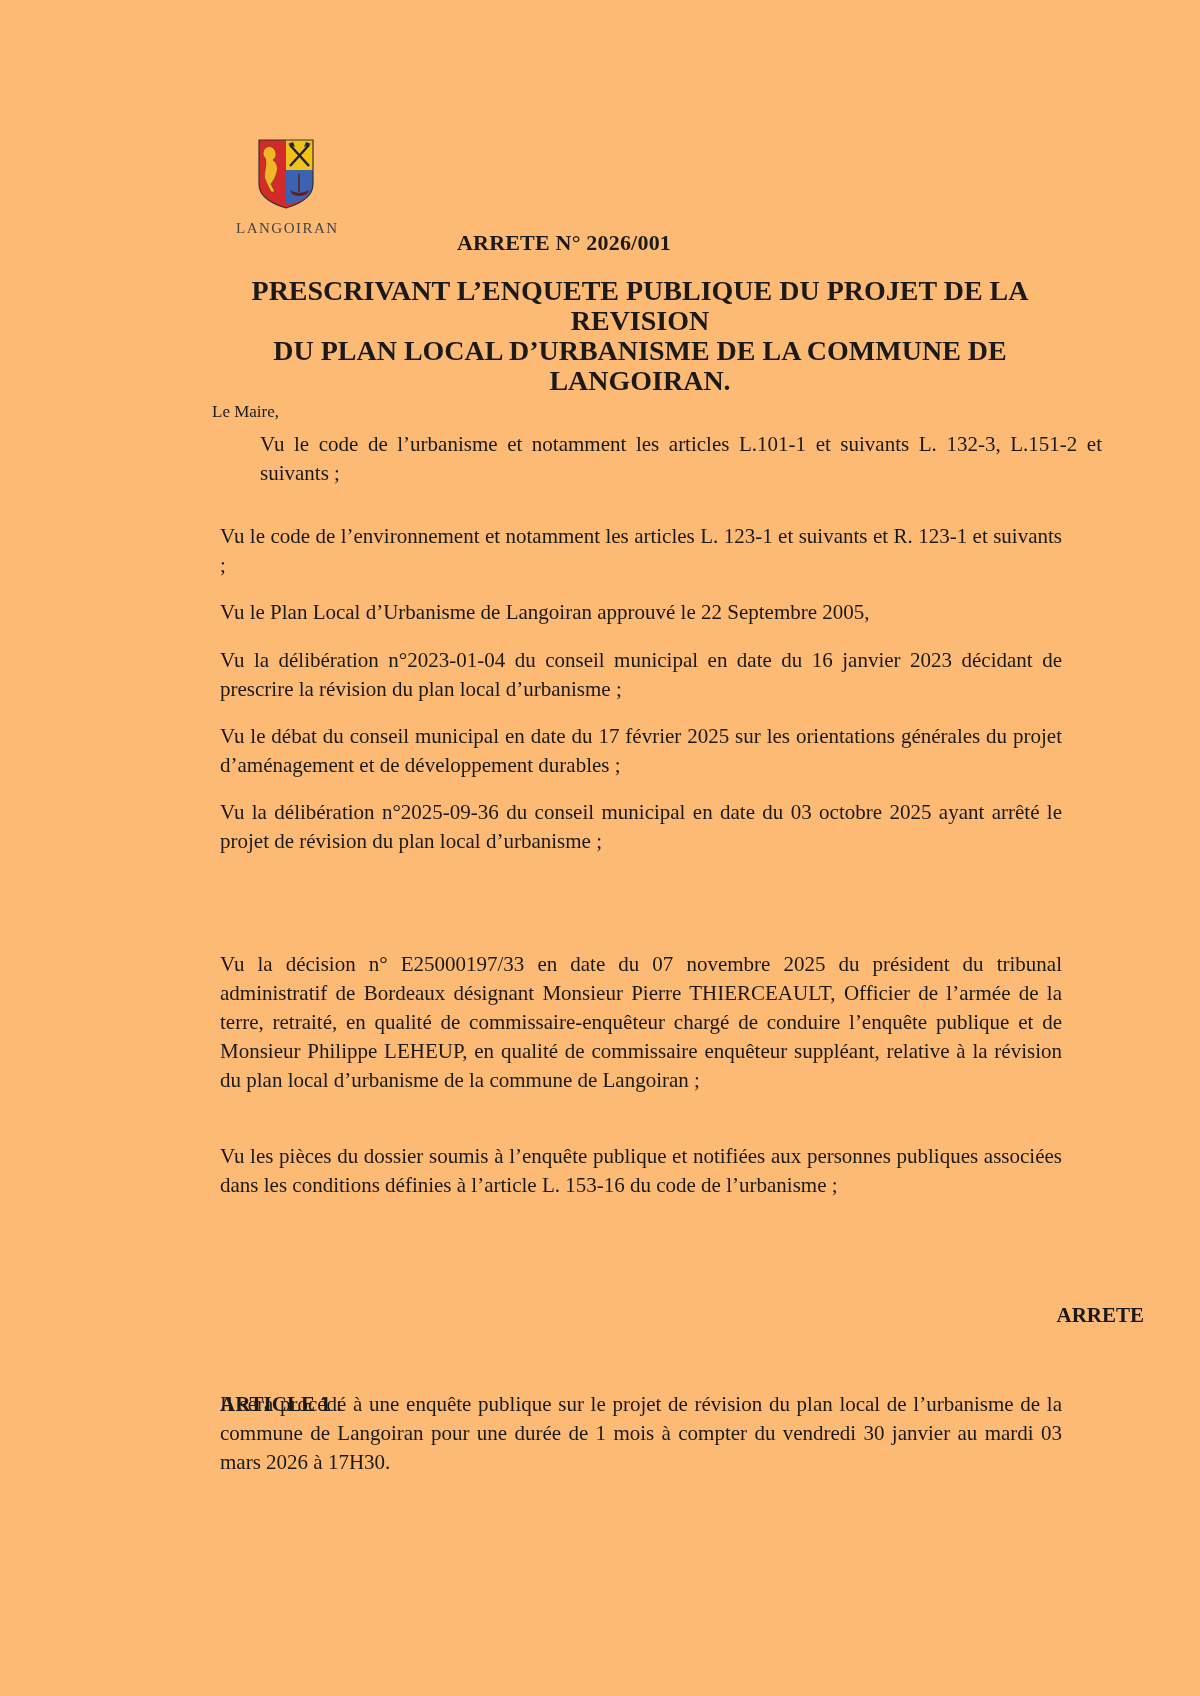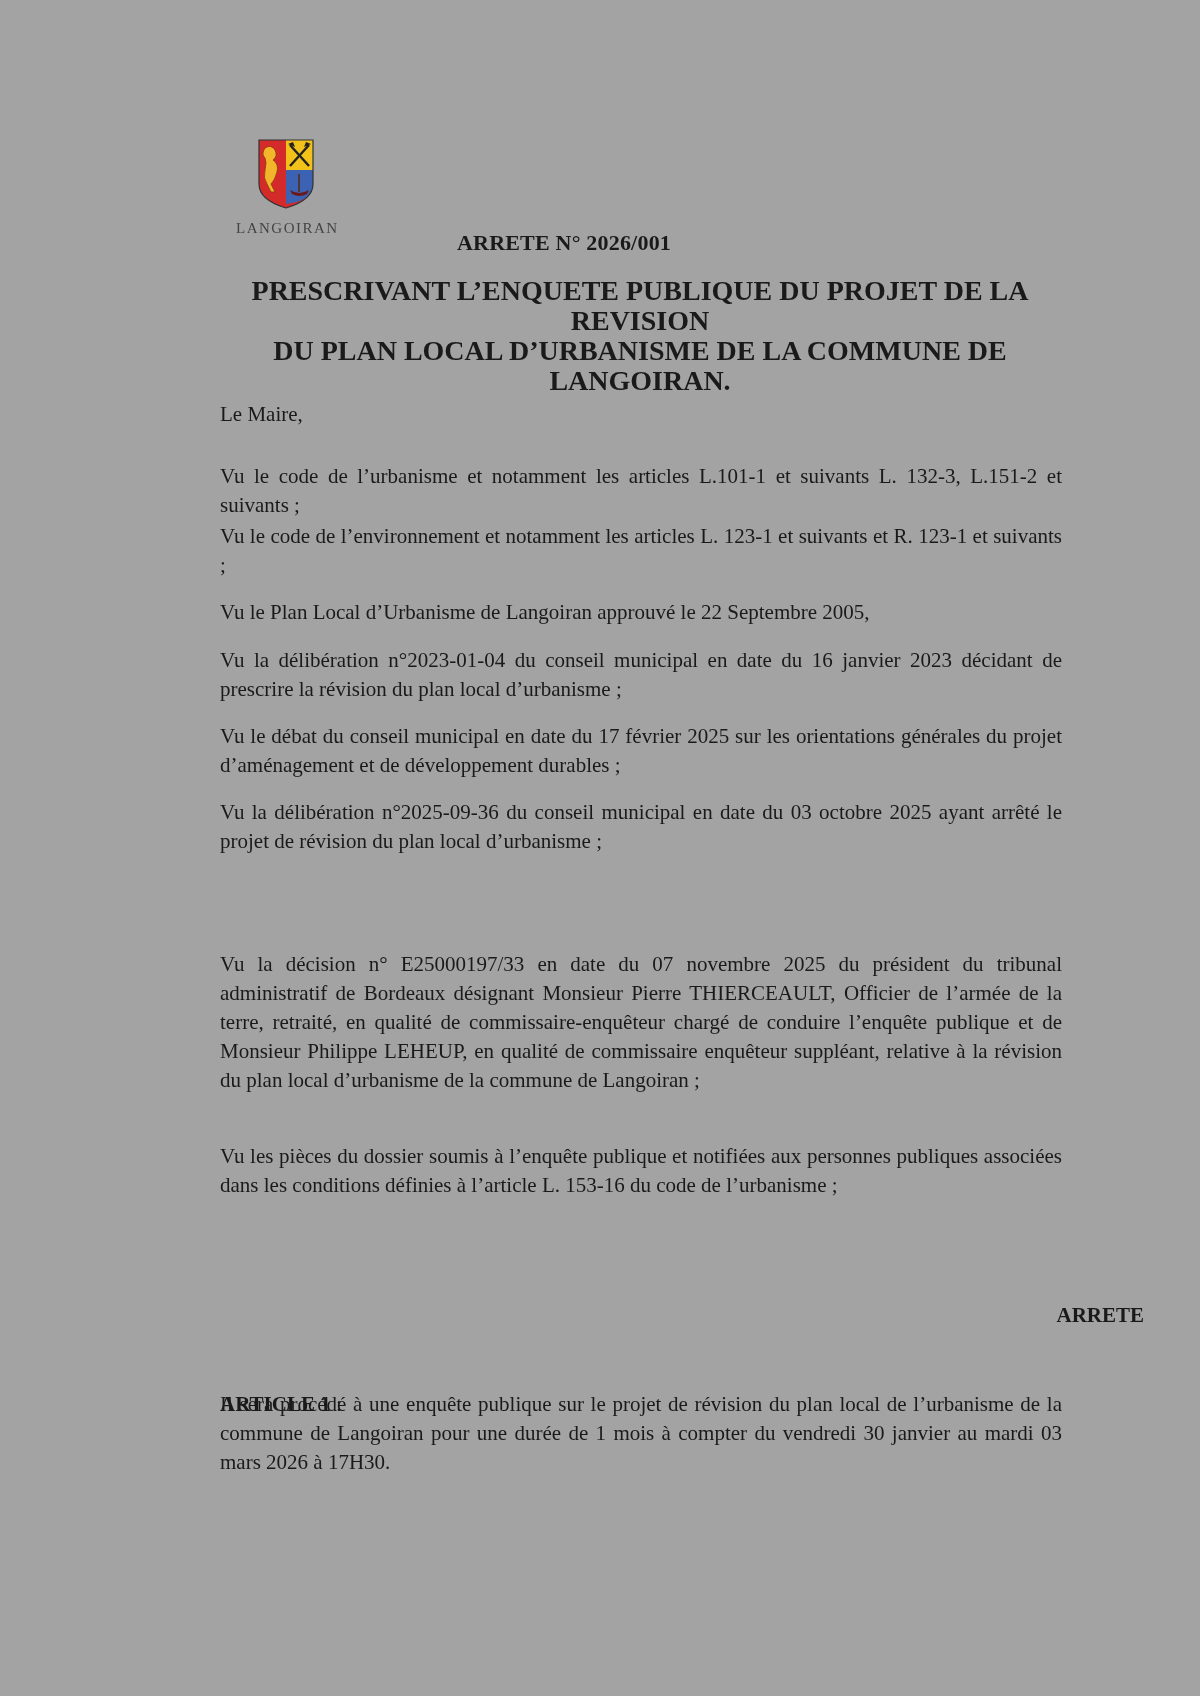--- a/index.html
+++ b/index.html
@@ -3,21 +3,21 @@
   <meta charset="utf-8">
   <style>
     * { margin: 0; padding: 0; box-sizing: border-box; }
     html, body { width: 1200px; height: 1696px; background: #ffffff; }
     body {
       position: relative;
       font-family: "Liberation Serif", "DejaVu Serif", serif;
       color: #1a1a1a;
       overflow: hidden;
     }
-    .page { position: absolute; left: 0; top: 0; width: 1200px; height: 1696px; background: #a3a3a3; }
+    .page { position: absolute; left: 0; top: 0; width: 1200px; height: 1696px; background: #fdba74; }
 
     
     .logo { position: absolute; left: 236px; top: 138px; width: 100px; }
     .shield {
       position: absolute; left: 21px; top: 0; width: 58px; height: 72px;
     }
     .logo-name {
       position: absolute; left: 0; top: 82px; width: 110px;
       font-size: 15px; letter-spacing: 1.5px; color: #444;
       text-align: left;
@@ -31,21 +31,21 @@
     }
     .decree-title {
       position: absolute; left: 230px; top: 276px; width: 820px;
       text-align: center; font-weight: bold; font-size: 28px; line-height: 30px;
     }
 
     .body-text {
       position: absolute; left: 220px; width: 842px;
       font-size: 21px; line-height: 29px; text-align: justify;
     }
-    .le-maire { position: absolute; left: 220px; top: 402px; font-size: 21px; }
+    .le-maire { position: absolute; left: 212px; top: 402px; font-size: 17px; }
 
     .arrete-heading {
       position: absolute; left: 0; top: 1303px; width: 1144px; padding-left: 60px;
       text-align: right; font-weight: bold; font-size: 21px;
     }
     .article-title { position: absolute; left: 220px; top: 1392px; font-size: 21px; }
     .article-title b { font-weight: bold; }
   </style>
 </head>
 <body>
@@ -69,21 +69,21 @@
   </div>
 
   <div class="decree-number">ARRETE N° 2026/001</div>
   <div class="decree-title">
     <div>PRESCRIVANT L’ENQUETE PUBLIQUE DU PROJET DE LA REVISION</div>
     <div>DU PLAN LOCAL D’URBANISME DE LA COMMUNE DE LANGOIRAN.</div>
   </div>
 
   <div class="le-maire">Le Maire,</div>
 
-  <p class="body-text" style="top:462px;">Vu le code de l’urbanisme et notamment les articles L.101-1 et suivants L. 132-3, L.151-2 et suivants ;</p>
+  <p class="body-text" style="top:430px;margin-left:40px;">Vu le code de l’urbanisme et notamment les articles L.101-1 et suivants L. 132-3, L.151-2 et suivants ;</p>
   <p class="body-text" style="top:522px;">Vu le code de l’environnement et notamment les articles L. 123-1 et suivants et R. 123-1 et suivants ;</p>
   <p class="body-text" style="top:598px;">Vu le Plan Local d’Urbanisme de Langoiran approuvé le 22 Septembre 2005,</p>
   <p class="body-text" style="top:646px;">Vu la délibération n°2023-01-04 du conseil municipal en date du 16 janvier 2023 décidant de prescrire la révision du plan local d’urbanisme ;</p>
   <p class="body-text" style="top:722px;">Vu le débat du conseil municipal en date du 17 février 2025 sur les orientations générales du projet d’aménagement et de développement durables ;</p>
   <p class="body-text" style="top:798px;">Vu la délibération n°2025-09-36 du conseil municipal en date du 03 octobre 2025 ayant arrêté le projet de révision du plan local d’urbanisme ;</p>
   <p class="body-text" style="top:950px;">Vu la décision n° E25000197/33 en date du 07 novembre 2025 du président du tribunal administratif de Bordeaux désignant Monsieur Pierre THIERCEAULT, Officier de l’armée de la terre, retraité, en qualité de commissaire-enquêteur chargé de conduire l’enquête publique et de Monsieur Philippe LEHEUP, en qualité de commissaire enquêteur suppléant, relative à la révision du plan local d’urbanisme de la commune de Langoiran ;</p>
   <p class="body-text" style="top:1142px;">Vu les pièces du dossier soumis à l’enquête publique et notifiées aux personnes publiques associées dans les conditions définies à l’article L. 153-16 du code de l’urbanisme ;</p>
 
   <div class="arrete-heading">ARRETE</div>
 

